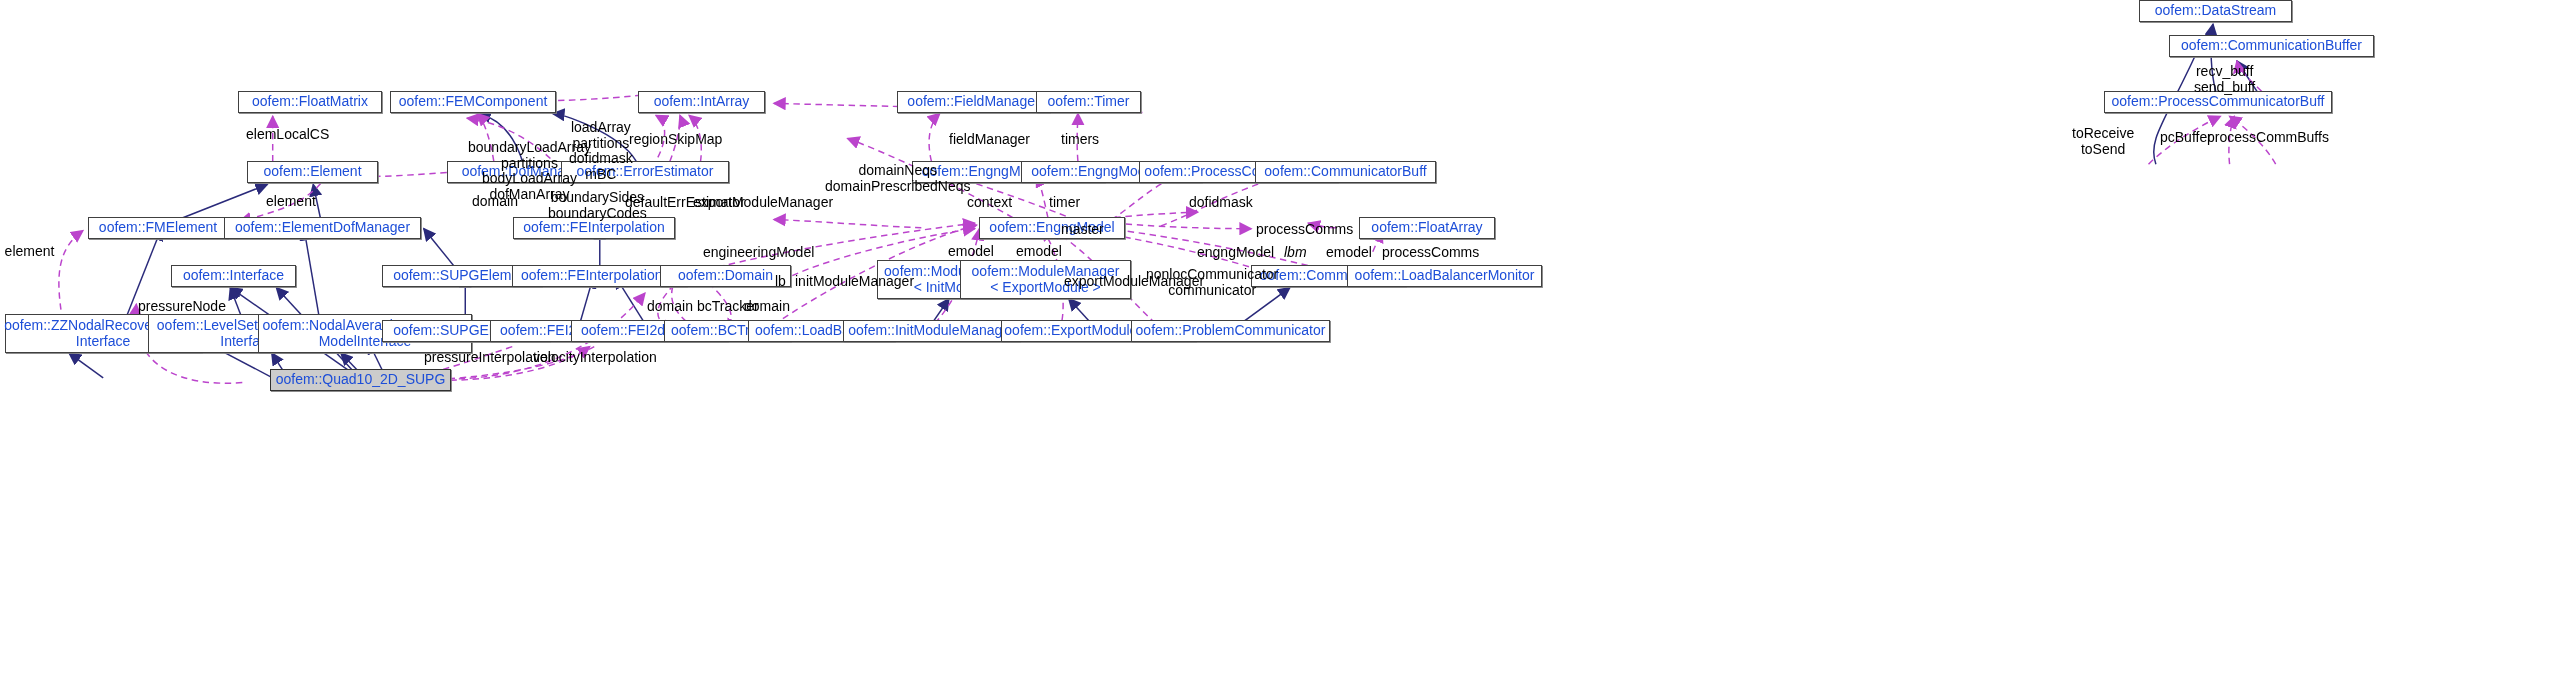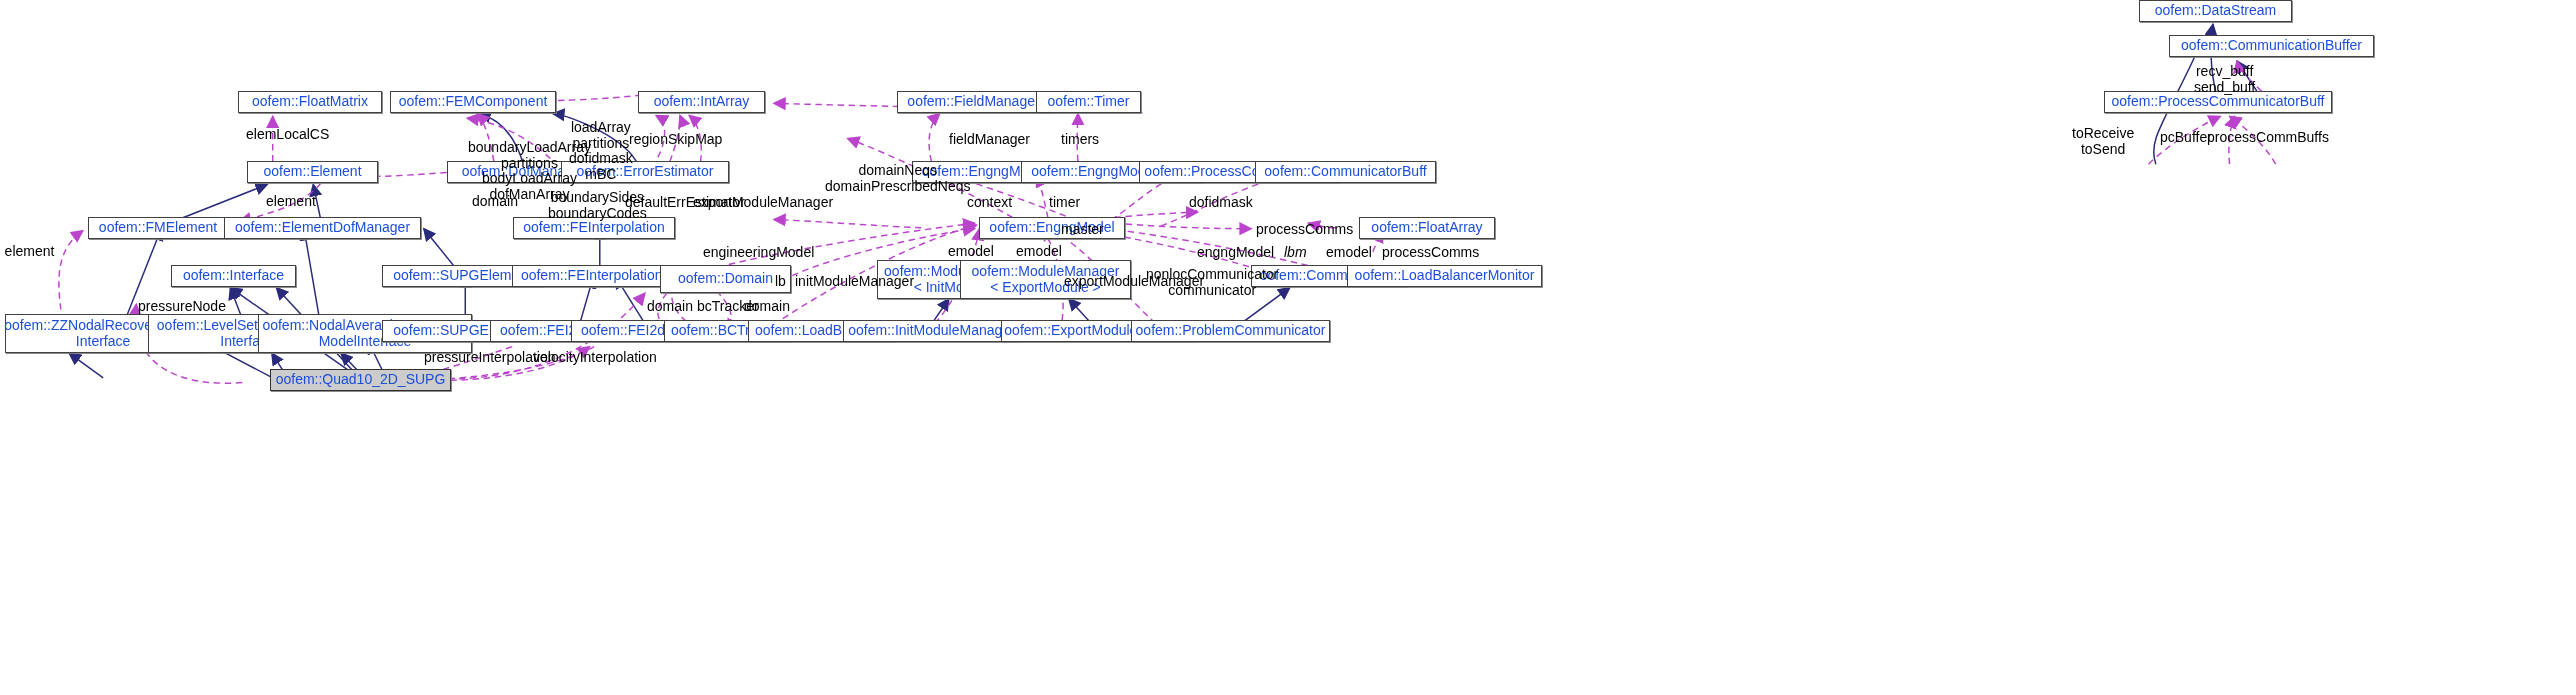--- a/index.html
+++ b/index.html
@@ -163,21 +163,21 @@
       <div class="node" style="left: 1139px; top: 161px; width: 199px; height: 22px;">oofem::ProcessCommunicator</div>
       <div class="node" style="left: 1255px; top: 161px; width: 181px; height: 22px;">oofem::CommunicatorBuff</div>
       <div class="node" style="left: 88px; top: 217px; width: 140px; height: 22px;">oofem::FMElement</div>
       <div class="node" style="left: 224px; top: 217px; width: 197px; height: 22px;">oofem::ElementDofManager</div>
       <div class="node" style="left: 513px; top: 217px; width: 162px; height: 22px;">oofem::FEInterpolation</div>
       <div class="node" style="left: 979px; top: 217px; width: 146px; height: 22px;">oofem::EngngModel</div>
       <div class="node" style="left: 1359px; top: 217px; width: 136px; height: 22px;">oofem::FloatArray</div>
       <div class="node" style="left: 171px; top: 265px; width: 125px; height: 22px;">oofem::Interface</div>
       <div class="node" style="left: 382px; top: 265px; width: 160px; height: 22px;">oofem::SUPGElement</div>
       <div class="node" style="left: 512px; top: 265px; width: 175px; height: 22px;">oofem::FEInterpolation2d</div>
-      <div class="node" style="left: 660px; top: 265px; width: 131px; height: 28px;">oofem::Domain</div>
+      <div class="node" style="left: 660px; top: 265px; width: 131px; height: 22px;">oofem::Domain</div>
       <div class="node" style="left: 877px; top: 260px; width: 162px; height: 39px;">oofem::ModuleManager
 &lt; InitModule &gt;</div>
       <div class="node" style="left: 960px; top: 260px; width: 171px; height: 39px;">oofem::ModuleManager
 &lt; ExportModule &gt;</div>
       <div class="node" style="left: 1251px; top: 265px; width: 155px; height: 22px;">oofem::Communicator</div>
       <div class="node" style="left: 1347px; top: 265px; width: 195px; height: 22px;">oofem::LoadBalancerMonitor</div>
       <div class="node" style="left: 4.6px; top: 314px; width: 197px; height: 39px;">oofem::ZZNodalRecoveryModel
 Interface</div>
       <div class="node" style="left: 148px; top: 314px; width: 199px; height: 39px;">oofem::LevelSetPCSElement
 Interface</div>

